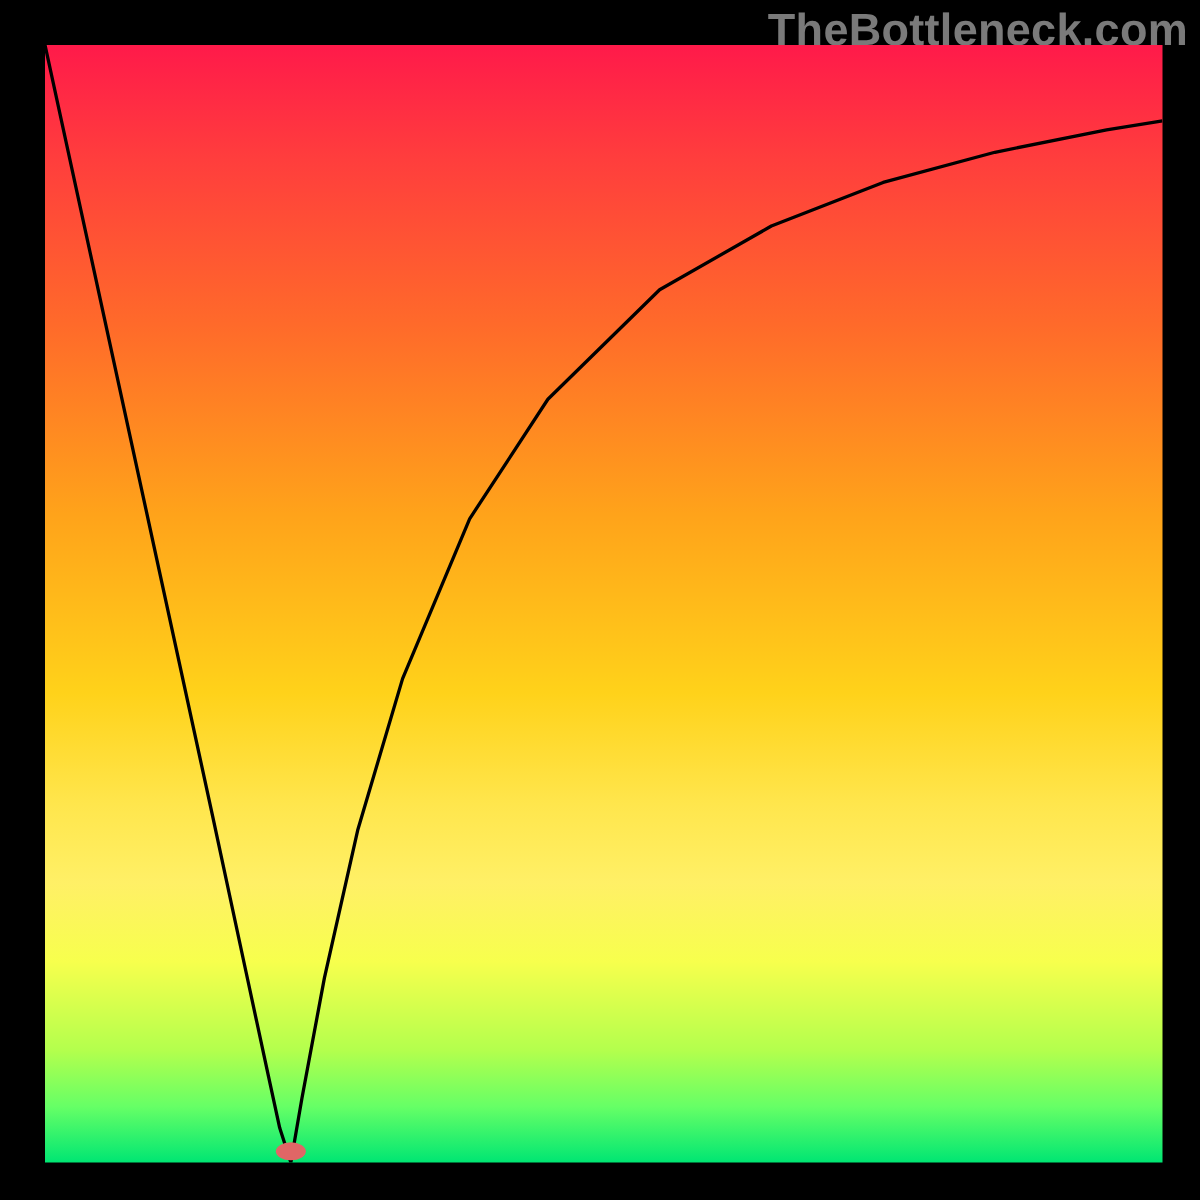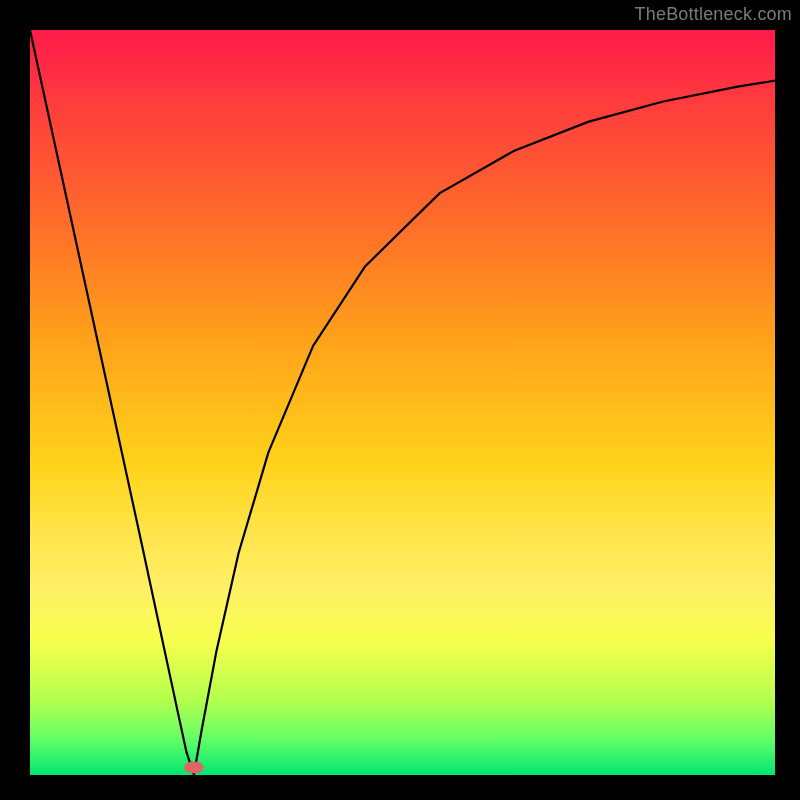--- a/index.html
+++ b/index.html
@@ -43,22 +43,22 @@
     top: 0;
     width: 745px;
     height: 745px;
     pointer-events: none;
   }
   .watermark {
     position: absolute;
     top: 4px;
     right: 8px;
     color: #7a7a7a;
-    font-size: 18px;
-    font-weight: 400;
+    font-size: 30px;
+    font-weight: 700;
     letter-spacing: 0.2px;
   }
 </style>
 </head>
 <body>
 
 <div class="outer">
 
   <div class="watermark">TheBottleneck.com</div>
 

